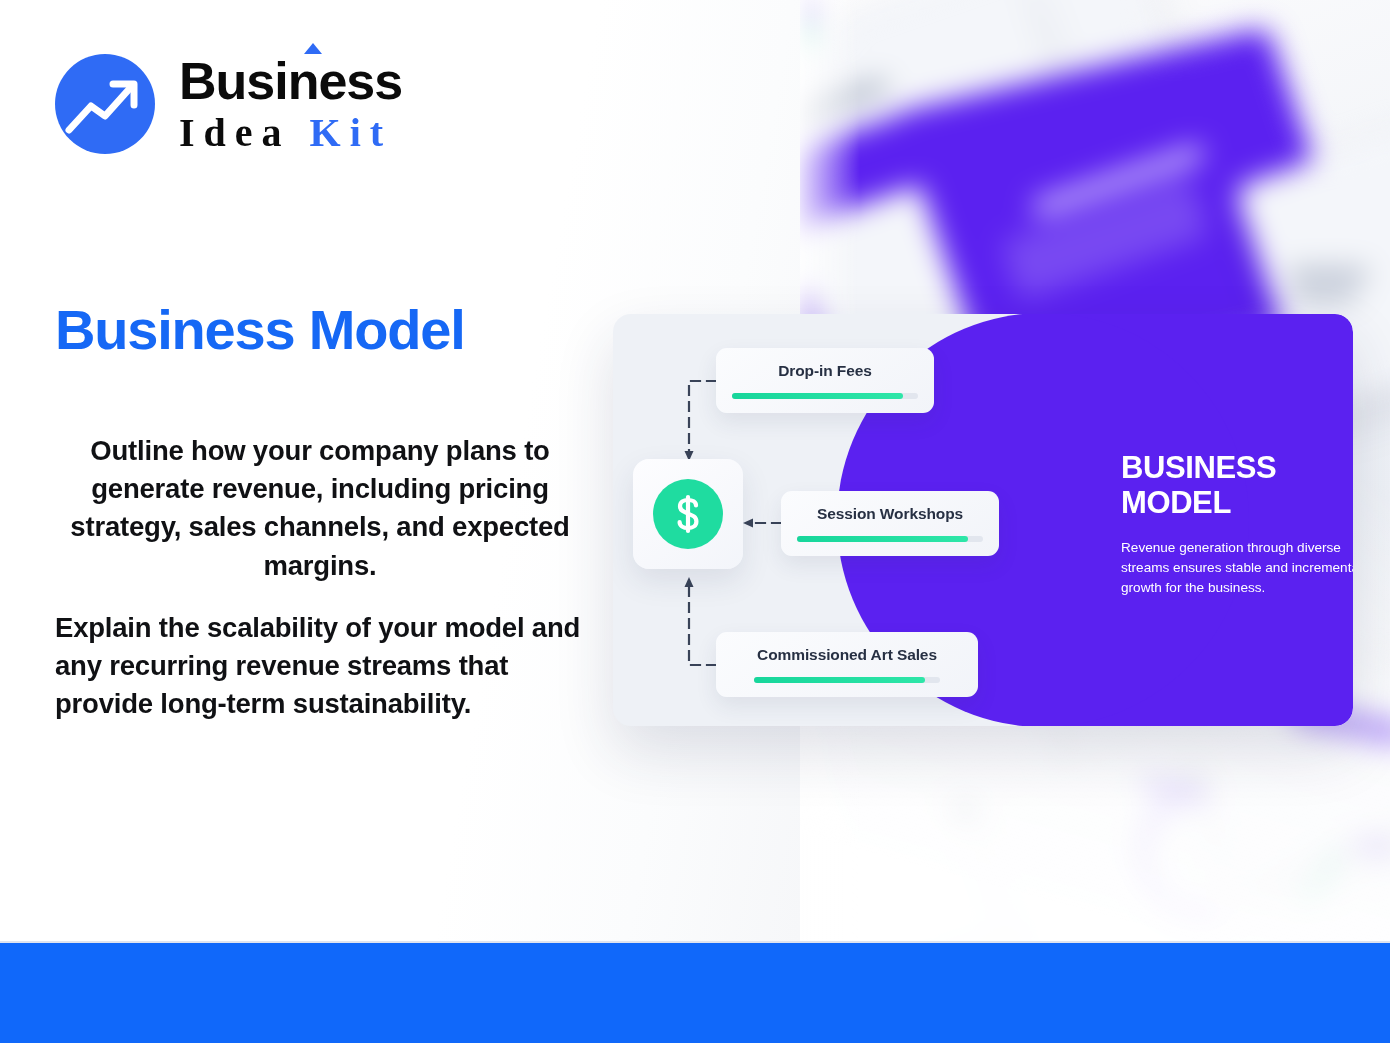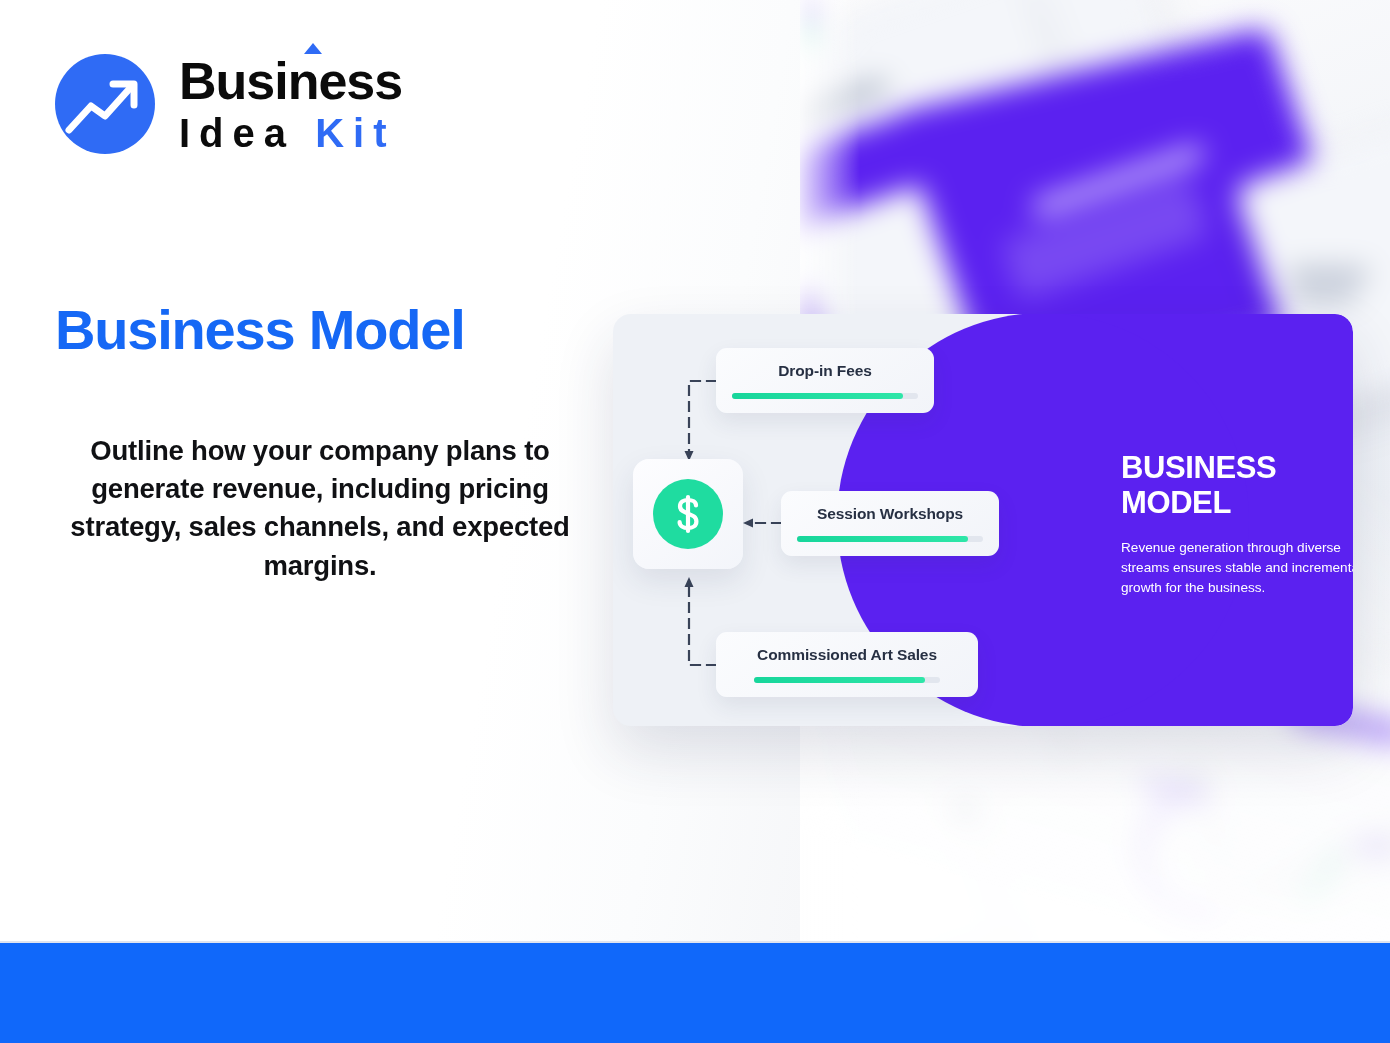--- a/index.html
+++ b/index.html
@@ -133,21 +133,21 @@
   .logo-hat {
     position:absolute;
     left:125px; top:-12px;
     width:0;height:0;
     border-left:9px solid transparent;
     border-right:9px solid transparent;
     border-bottom:11px solid #2f6bf5;
   }
   .logo-line2 {
     font-size:40px; font-weight:700; letter-spacing:9px;
-    color:#0b0b0b; margin-top:6px;
+    color:#0b0b0b; margin-top:6px;font-family:Liberation Serif, serif;
   }
   .logo-line2 .kit { color:#2f6bf5; }
 
   
   .headline {
     position:absolute; left:55px; top:297px;
     font-size:56px; font-weight:800; letter-spacing:-1.2px;
     color:#1668f5;
   }
   .para {
@@ -323,20 +323,21 @@
       </div>
       <div class="logo-line2">
         <span>Idea</span>
         <span class="kit">Kit</span>
       </div>
     </div>
   </div>
 
   <h1 class="headline">Business Model</h1>
   <p class="para para1">Outline how your company plans to generate revenue, including pricing strategy, sales channels, and expected margins.</p>
+  <p class="para para2">Explain the scalability of your model and any recurring revenue streams that provide long-term sustainability.</p>
 
   <div class="card">
 
     <div class="purple-panel">
       <div class="purple-bulge"></div>
       <div class="purple-inner">
         <div class="pp-title">BUSINESS
 MODEL</div>
         <div class="pp-sub">Revenue generation through diverse streams ensures stable and incremental growth for the business.</div>
       </div>

